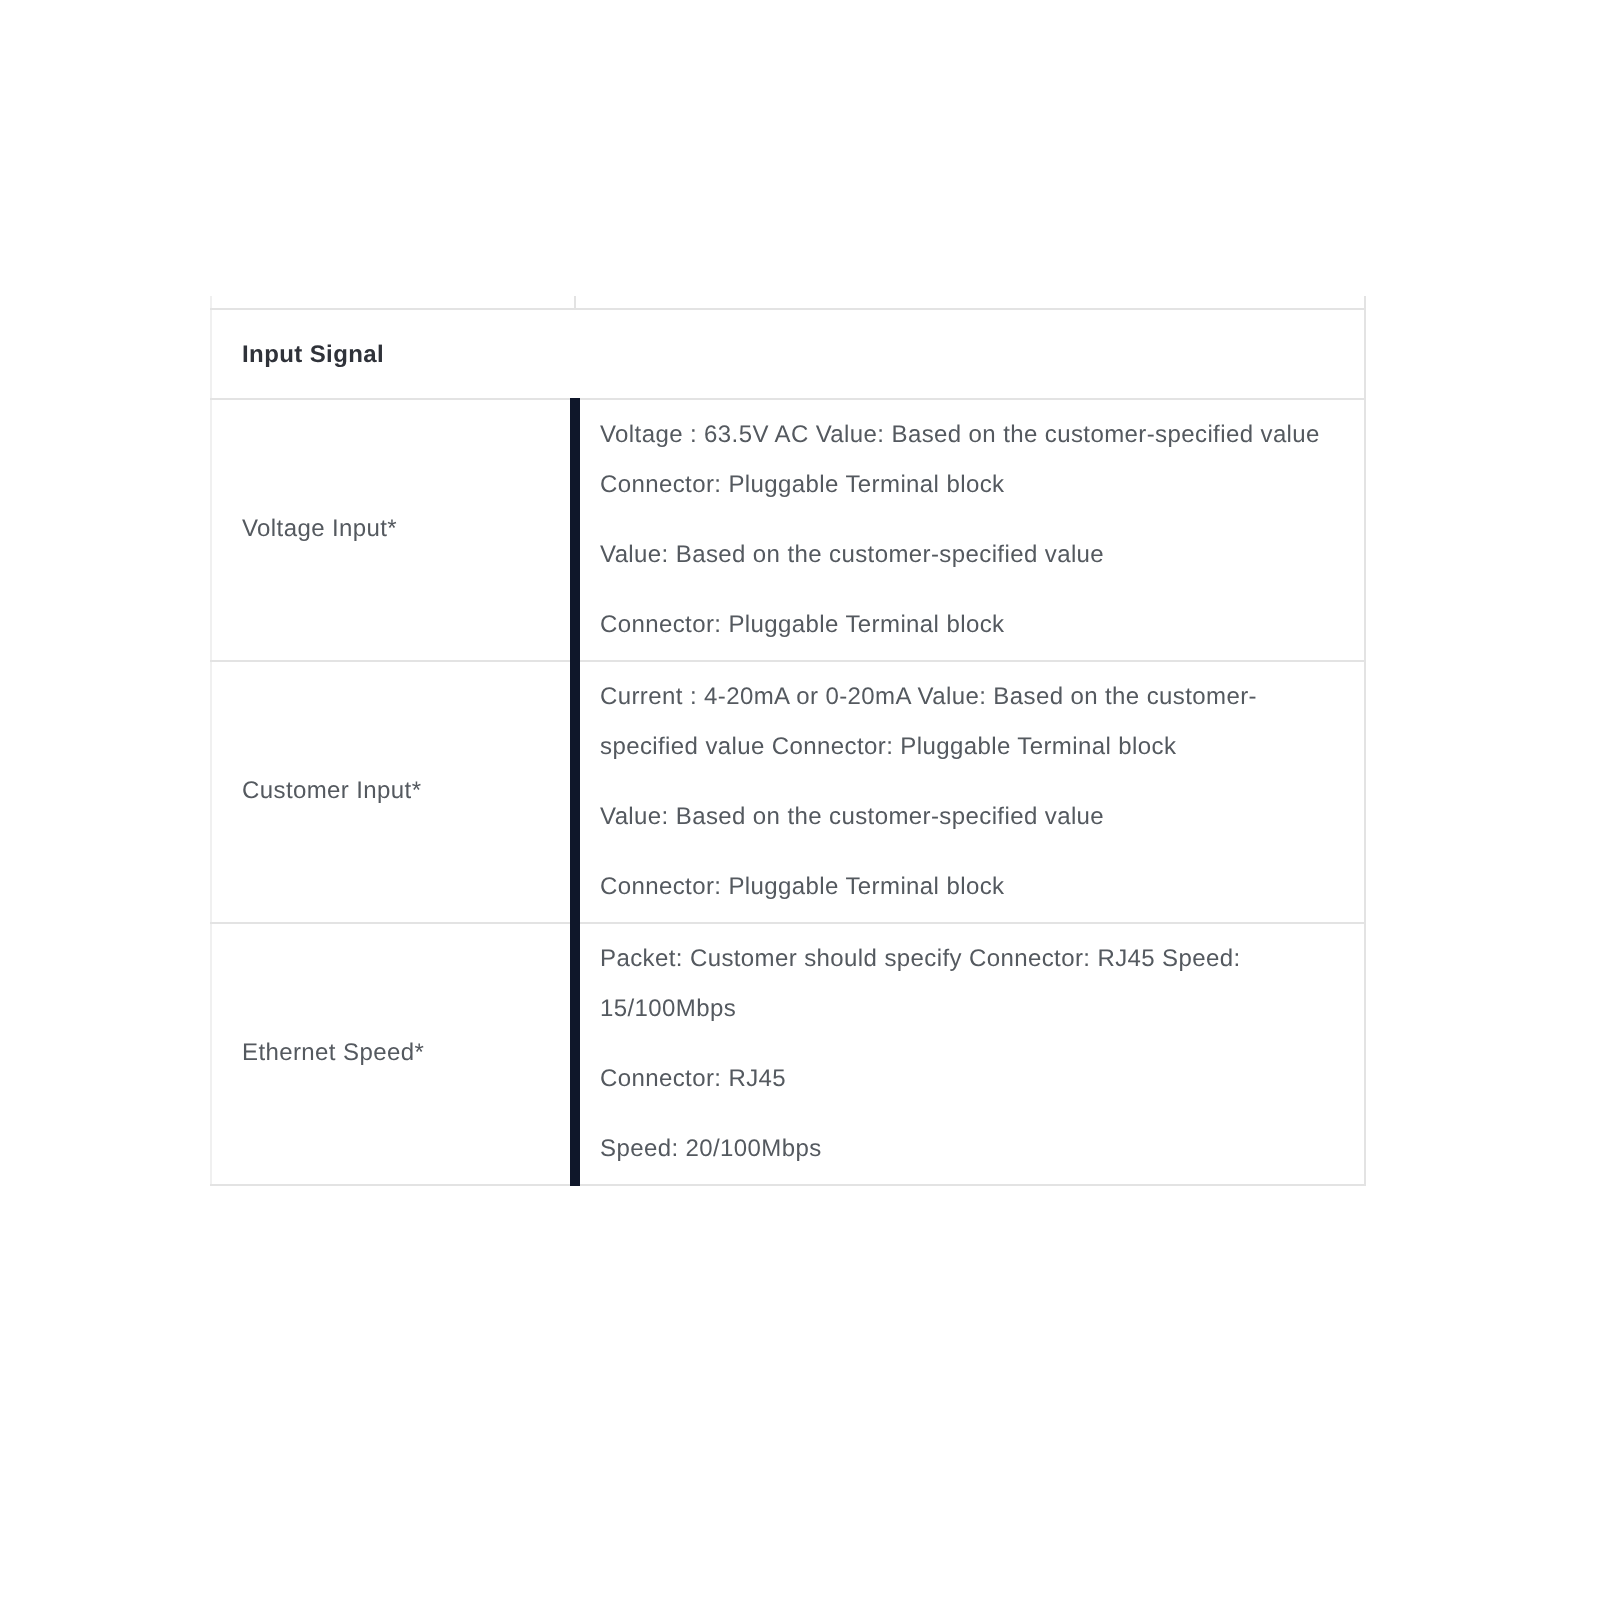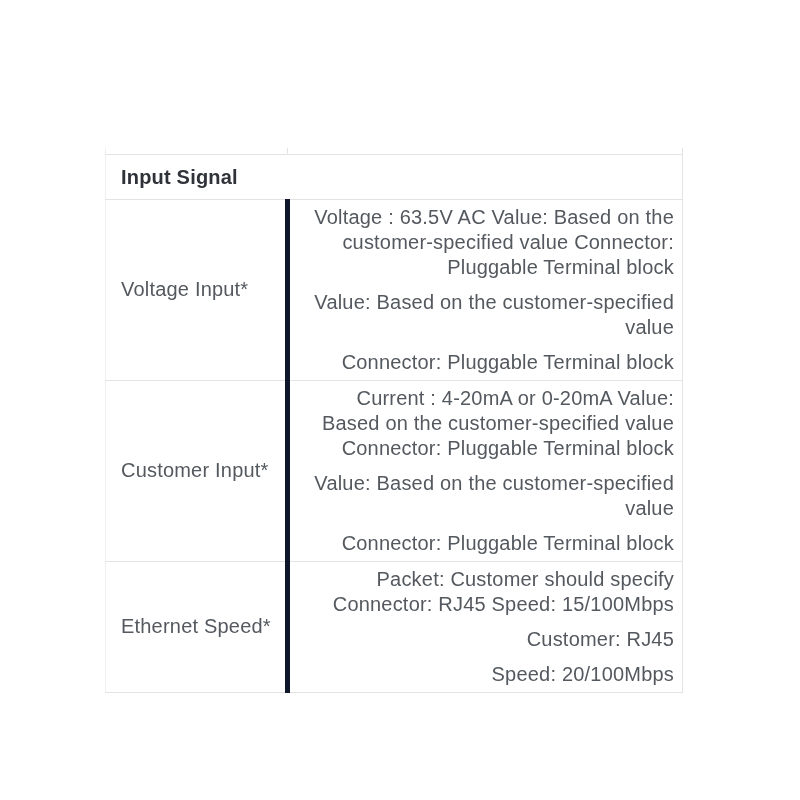--- a/index.html
+++ b/index.html
@@ -18,21 +18,21 @@
   }
   table.spec-table {
     position: absolute;
     left: 105px;
     top: 148px;
     width: 578px;
     border-collapse: collapse;
     table-layout: fixed;
     border-left: 1px solid #f0f0f0;
     border-right: 1px solid #e3e3e3;
-    font-size: 20px;
+    font-size: 12px;
     letter-spacing: 0.2px;
     color: #54595f;
   }
   col.c1 { width: 182px; }
 
   
   tr.sliver td {
     height: 6px;
     padding: 0;
     border-bottom: 1px solid #e3e3e3;
@@ -57,21 +57,21 @@
   }
   tr.row td.label {
     padding: 5px 10px 5px 15px;
     border-right: 5px solid #0f172a;
     color: #54595f;
   }
   tr.row td.val {
     padding: 5px 8px 5px 10px;
     color: #54595f;
   }
-  tr.row td.val p { margin: 0 0 10px 0; text-align: right; }
+  tr.row td.val p { margin: 0 0 10px 0; }
   tr.row td.val p:last-child { margin-bottom: 0; }
 </style>
 </head>
 <body>
 
 <div class="page">
   <table class="spec-table">
     <colgroup>
       <col class="c1">
       <col class="c2">
@@ -101,19 +101,19 @@
           <p>Current : 4-20mA or 0-20mA Value: Based on the customer-specified value Connector: Pluggable Terminal block</p>
           <p>Value: Based on the customer-specified value</p>
           <p>Connector: Pluggable Terminal block</p>
         </td>
       </tr>
 
       <tr class="row">
         <td class="label">Ethernet Speed*</td>
         <td class="val">
           <p>Packet: Customer should specify Connector: RJ45 Speed: 15/100Mbps</p>
-          <p>Customer: RJ45</p>
+          <p>Connector: RJ45</p>
           <p>Speed: 20/100Mbps</p>
         </td>
       </tr>
     </tbody>
   </table>
 </div>
 
 </body></html>

